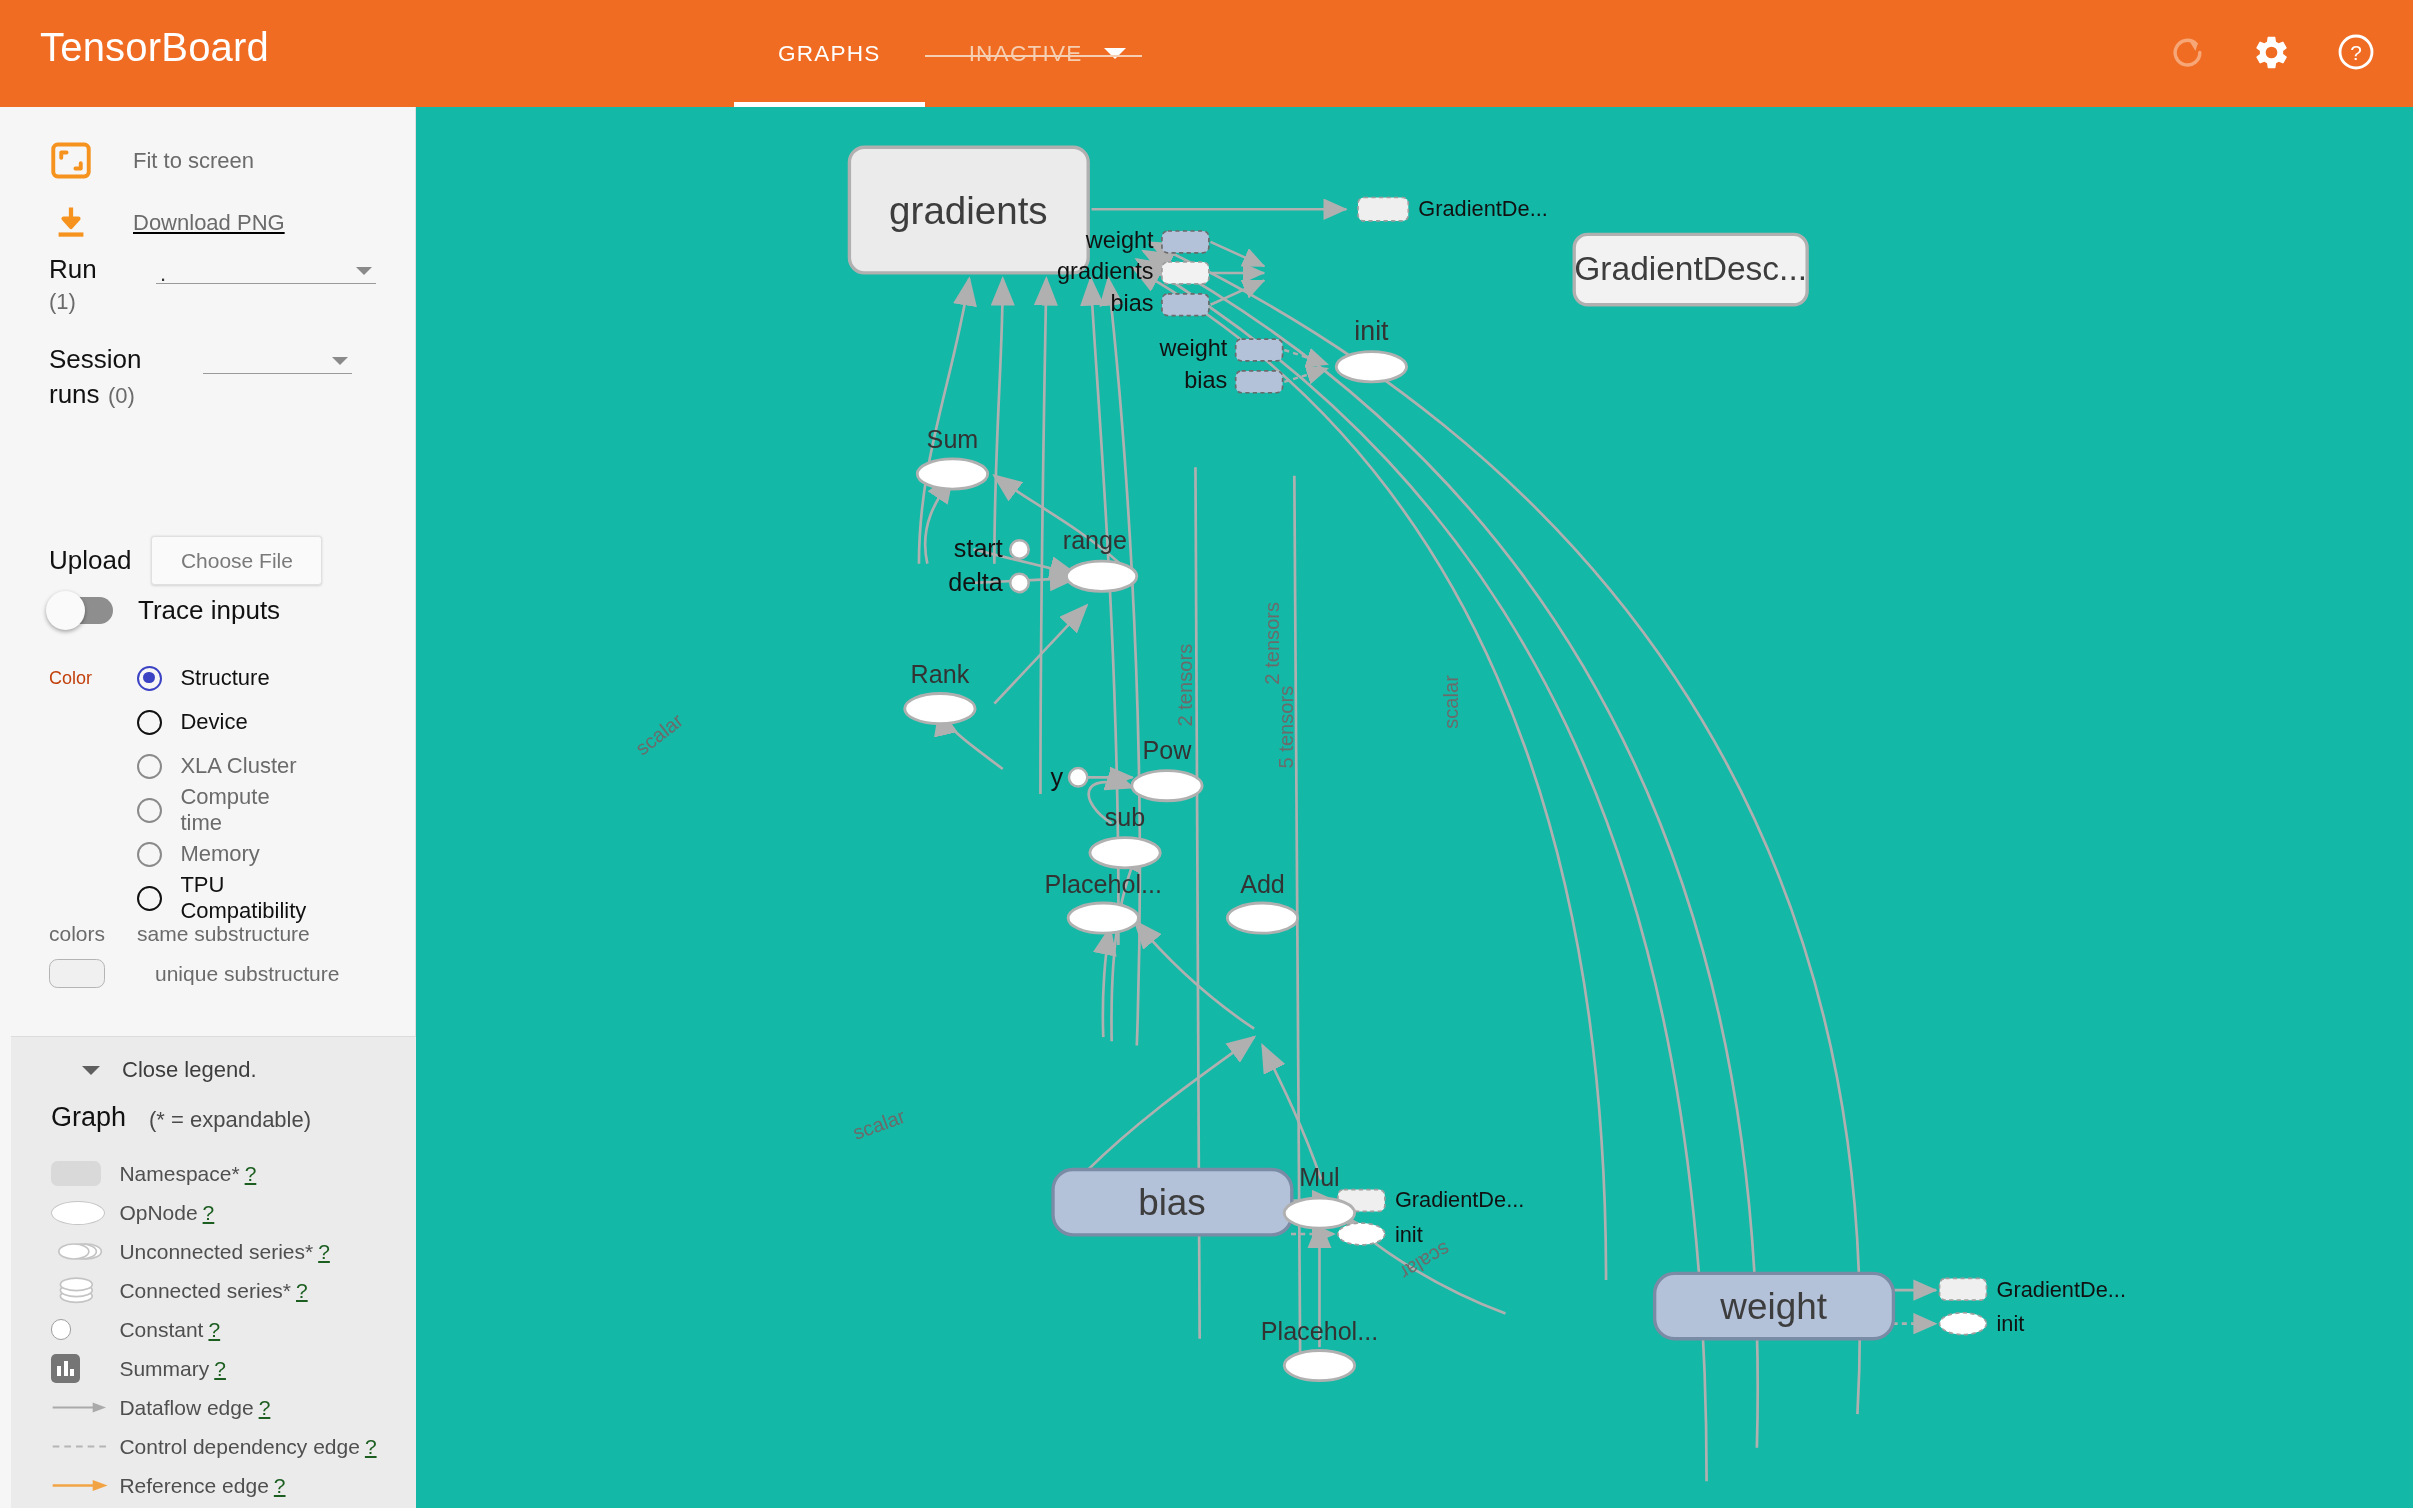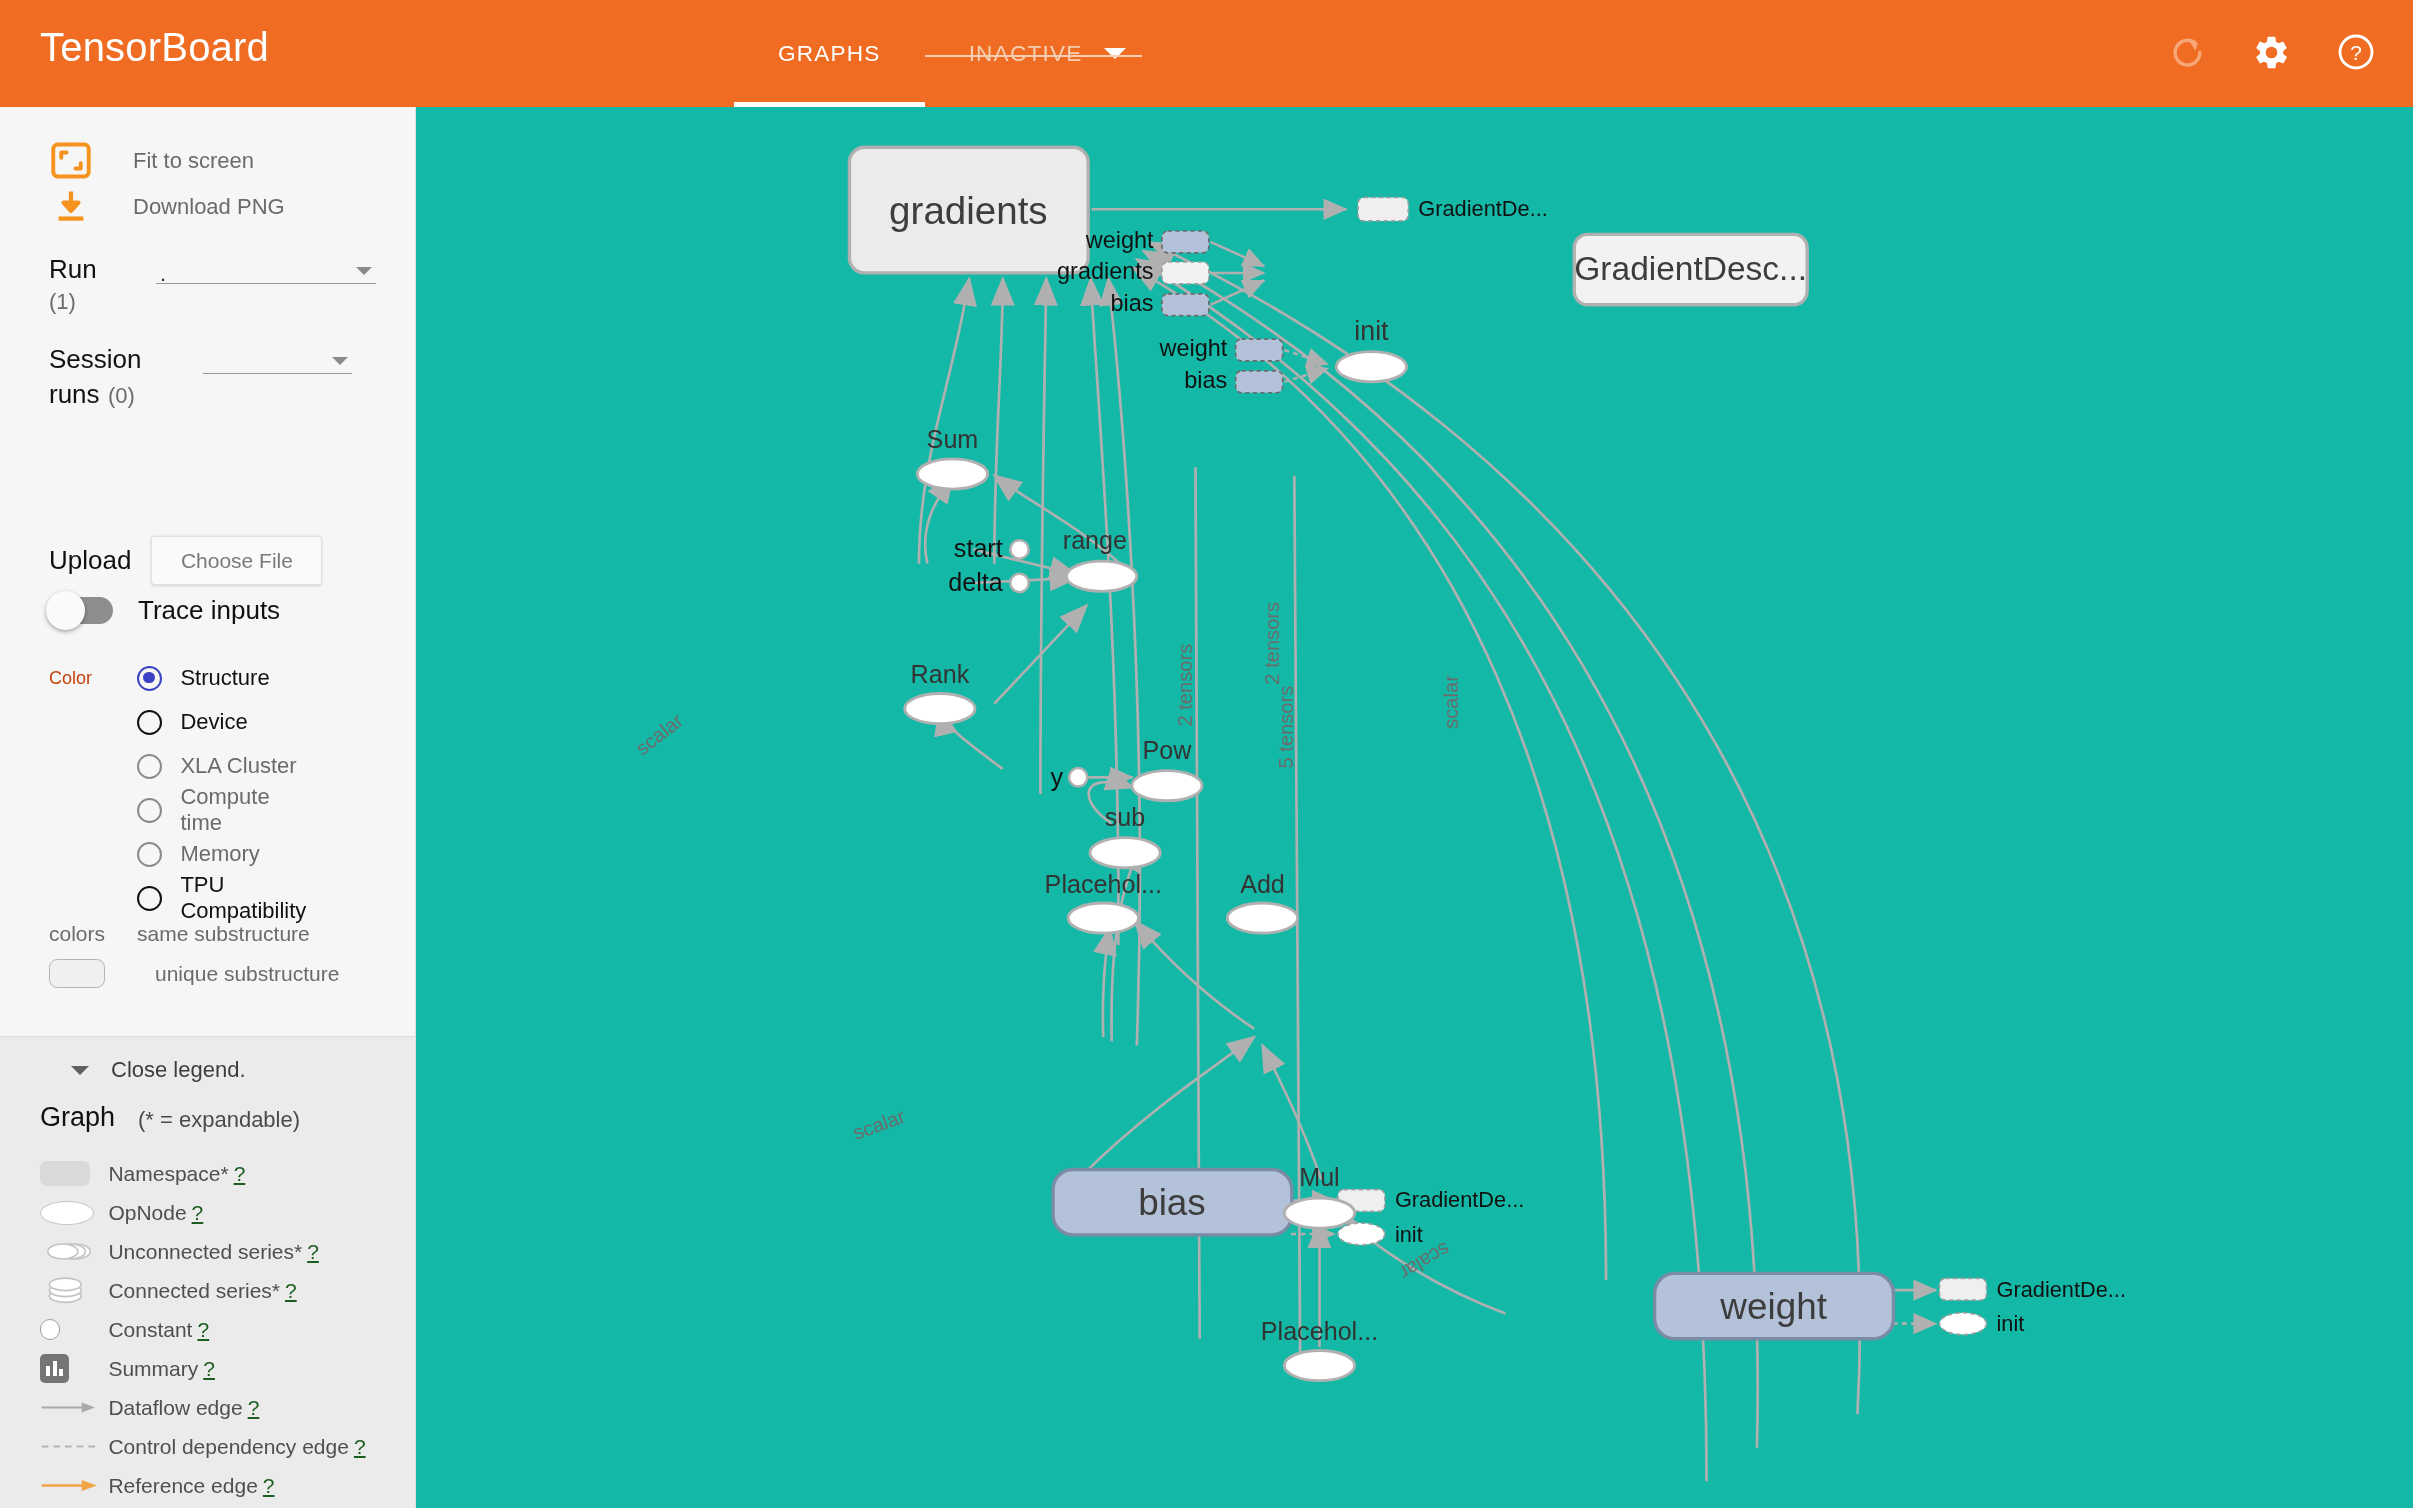--- a/index.html
+++ b/index.html
@@ -42,21 +42,21 @@
   .appbar-icons { position: absolute; right: 34px; top: 28.5px; display: flex; align-items: center; gap: 37px; }
   .icon-btn { width: 47px; height: 47px; display: flex; align-items: center; justify-content: center; cursor: pointer; }
 
   
   .sidebar {
     position: absolute; left: 0; top: 107px; width: 416px; height: 1401px;
     background: #f6f6f6; border-right: 0.8px solid #dfdfdf; box-sizing: border-box;
   }
   .side-row { display: flex; align-items: center; }
   .fit-row { position: absolute; left: 49px; top: 34px; }
-  .dl-row   { position: absolute; left: 49px; top: 80px; }
+  .dl-row   { position: absolute; left: 49px; top: 96px; text-decoration: underline; }
   .side-label { font-size: 22px; color: #6b6b6b; margin-left: 40px; }
 
   .run-block { position: absolute; left: 49px; top: 147px; width: 335px; }
   .field-name { font-size: 26px; color: #111; }
   .field-sub { font-size: 22px; color: #6b6b6b; }
   .select-line {
     position: absolute; border-bottom: 1.7px solid #9a9a9a; height: 28.5px;
   }
   .select-val { position: absolute; font-size: 22px; color: #333; }
   .select-caret {
@@ -104,21 +104,21 @@
   .colors-key { font-size: 21px; color: #6b6b6b; width: 88px; }
   .colors-val { font-size: 21px; color: #6b6b6b; }
   .uniq-row { position: absolute; left: 49px; top: 852px; display: flex; align-items: center; gap: 16px; }
   .swatch-rect {
     width: 54px; height: 27px; border-radius: 8.4px; background: #f0f0f0; border: 1.7px solid #b4b4b4;
   }
   .uniq-label { margin-left: 34px; font-size: 21px; color: #6b6b6b; }
 
   
   .legend {
-    position: absolute; left: 0; top: 929px; width: 415px; height: 473px;
+    position: absolute; left: 11px; top: 929px; width: 415px; height: 473px;
     background: #ebebeb; border-top: 0.8px solid #dcdcdc; box-sizing: border-box;
   }
   .close-legend { position: absolute; left: 49px; top: 20px; display: flex; align-items: center; cursor: pointer; }
   .chev-down {
     width: 0; height: 0; border-left: 9.2px solid transparent; border-right: 9.2px solid transparent;
     border-top: 9.2px solid #5f5f5f;
   }
   .close-legend span { margin-left: 22px; font-size: 22px; color: #3d3d3d; }
   .graph-head { position: absolute; left: 40px; top: 65px; font-size: 27px; color: #111; }
   .graph-exp { position: absolute; left: 138px; top: 70px; font-size: 22px; color: #4a4a4a; }

